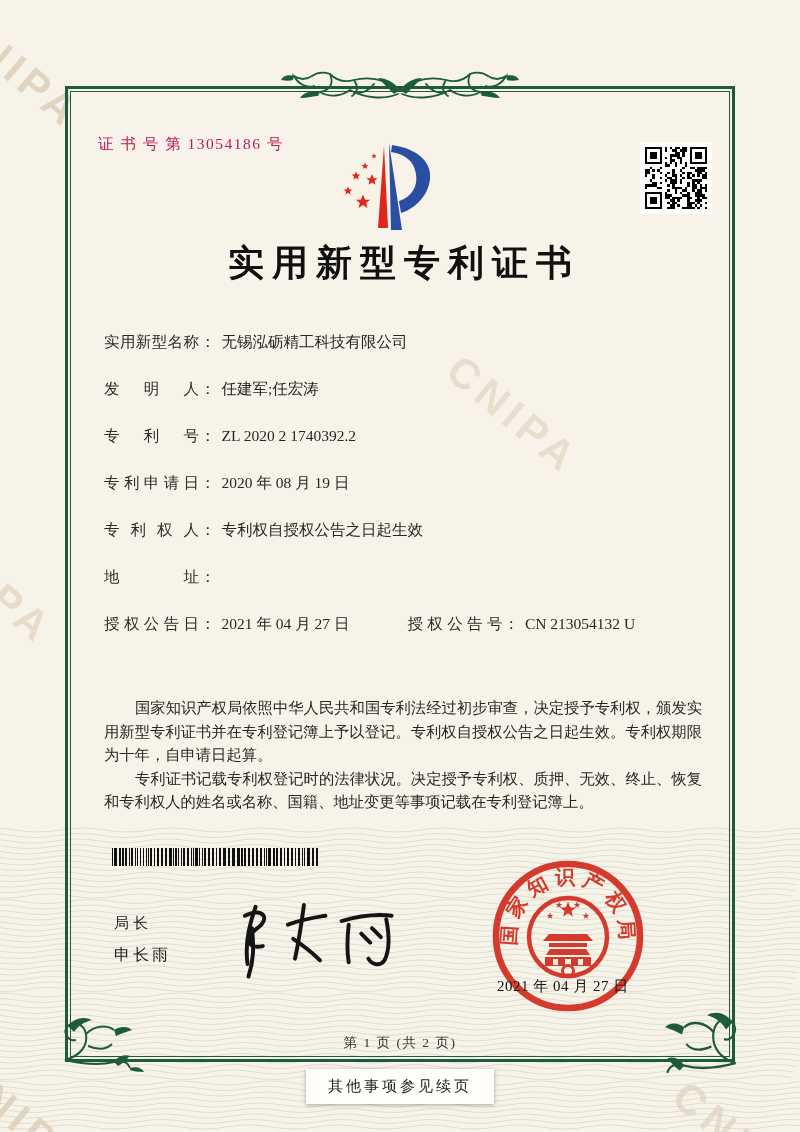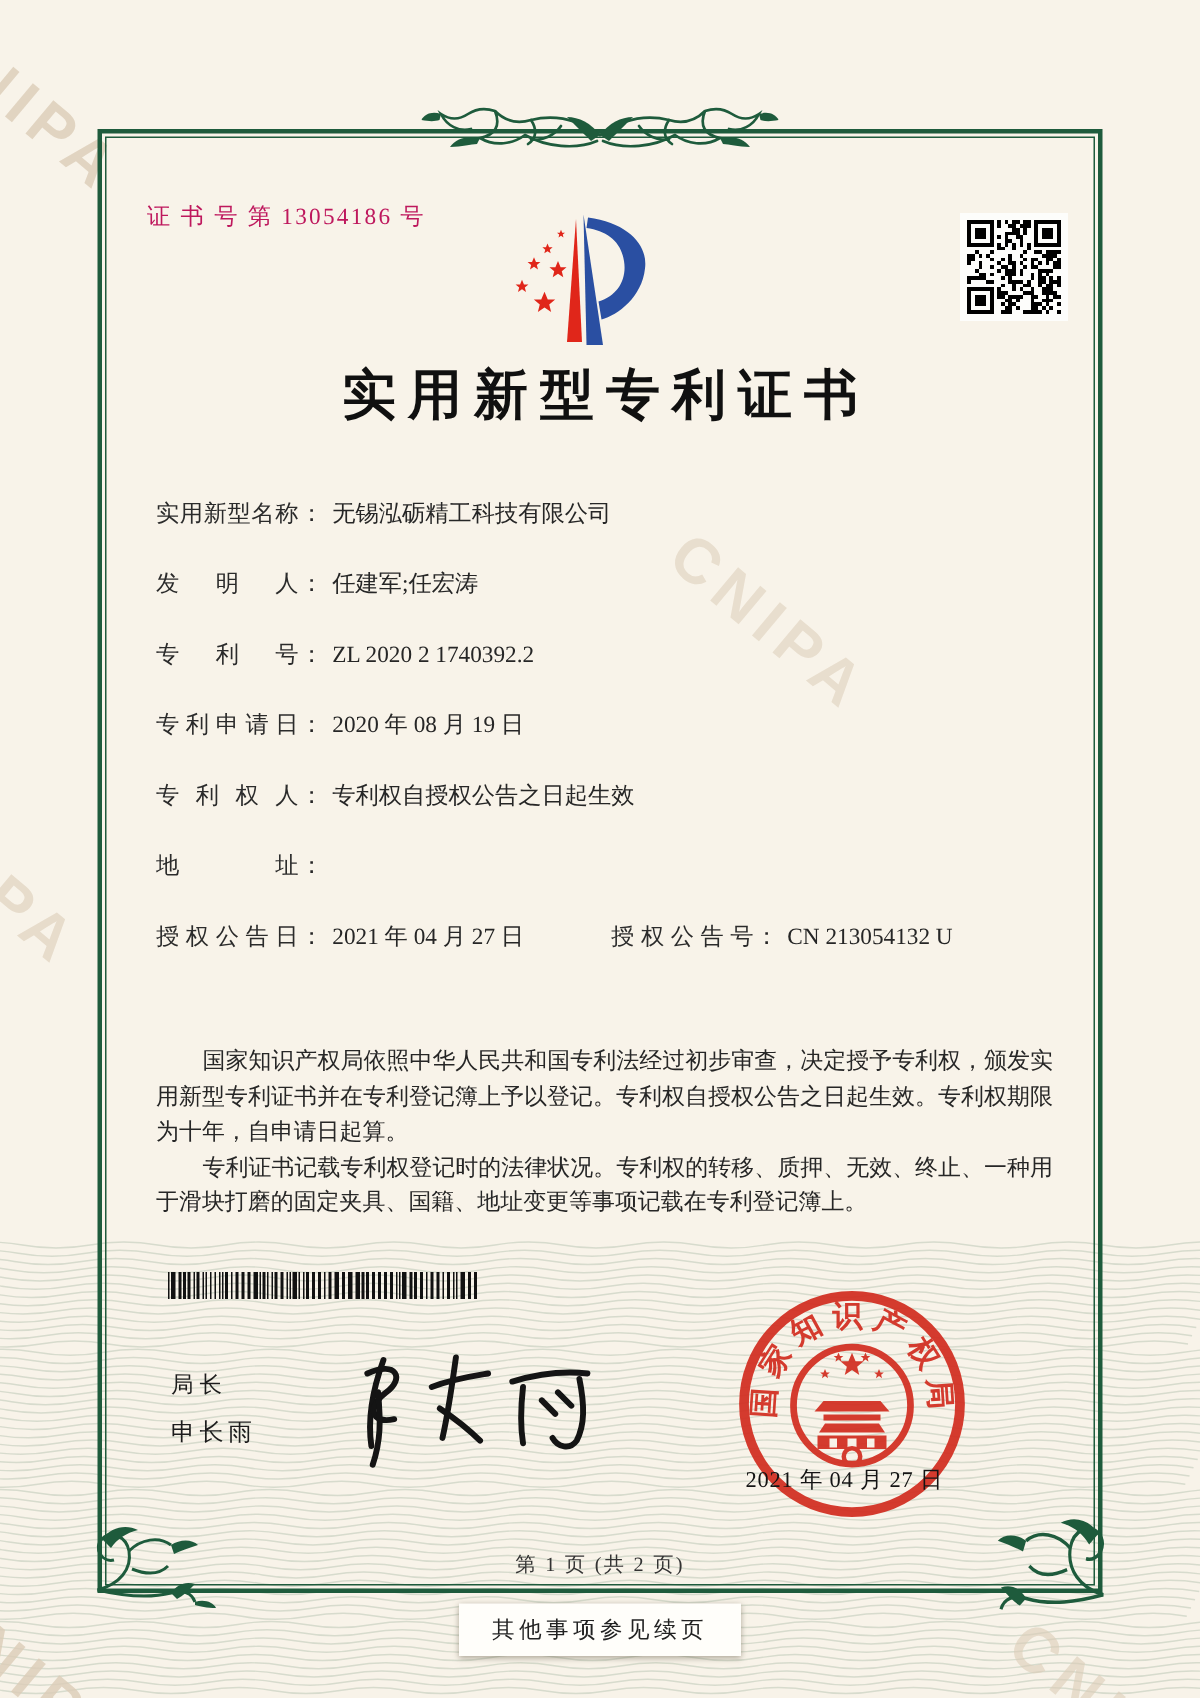--- a/index.html
+++ b/index.html
@@ -590,21 +590,21 @@
             <span>号</span>
           </span>
           <span class="colon">：</span>
         <span class="fvalue">CN 213054132 U</span>
       </span>
     </div>
   </div>
 
   <div class="paras">
     <p>国家知识产权局依照中华人民共和国专利法经过初步审查，决定授予专利权，颁发实用新型专利证书并在专利登记簿上予以登记。专利权自授权公告之日起生效。专利权期限为十年，自申请日起算。</p>
-    <p>专利证书记载专利权登记时的法律状况。专利权的转移、质押、无效、终止、一种用于滑块打磨的固定夹具、国籍、地址变更等事项记载在专利登记簿上。</p>
+    <p>专利证书记载专利权登记时的法律状况。决定授予专利权、质押、无效、终止、恢复和专利权人的姓名或名称、国籍、地址变更等事项记载在专利登记簿上。</p>
   </div>
 
   <svg class="barcode" id="barcode" width="210" height="18">
       <rect x="0" y="0" width="1" height="18" fill="#111"></rect>
       <rect x="2" y="0" width="3" height="18" fill="#111"></rect>
       <rect x="7" y="0" width="2" height="18" fill="#111"></rect>
       <rect x="10" y="0" width="2" height="18" fill="#111"></rect>
       <rect x="13" y="0" width="2" height="18" fill="#111"></rect>
       <rect x="17" y="0" width="1" height="18" fill="#111"></rect>
       <rect x="19" y="0" width="2" height="18" fill="#111"></rect>

